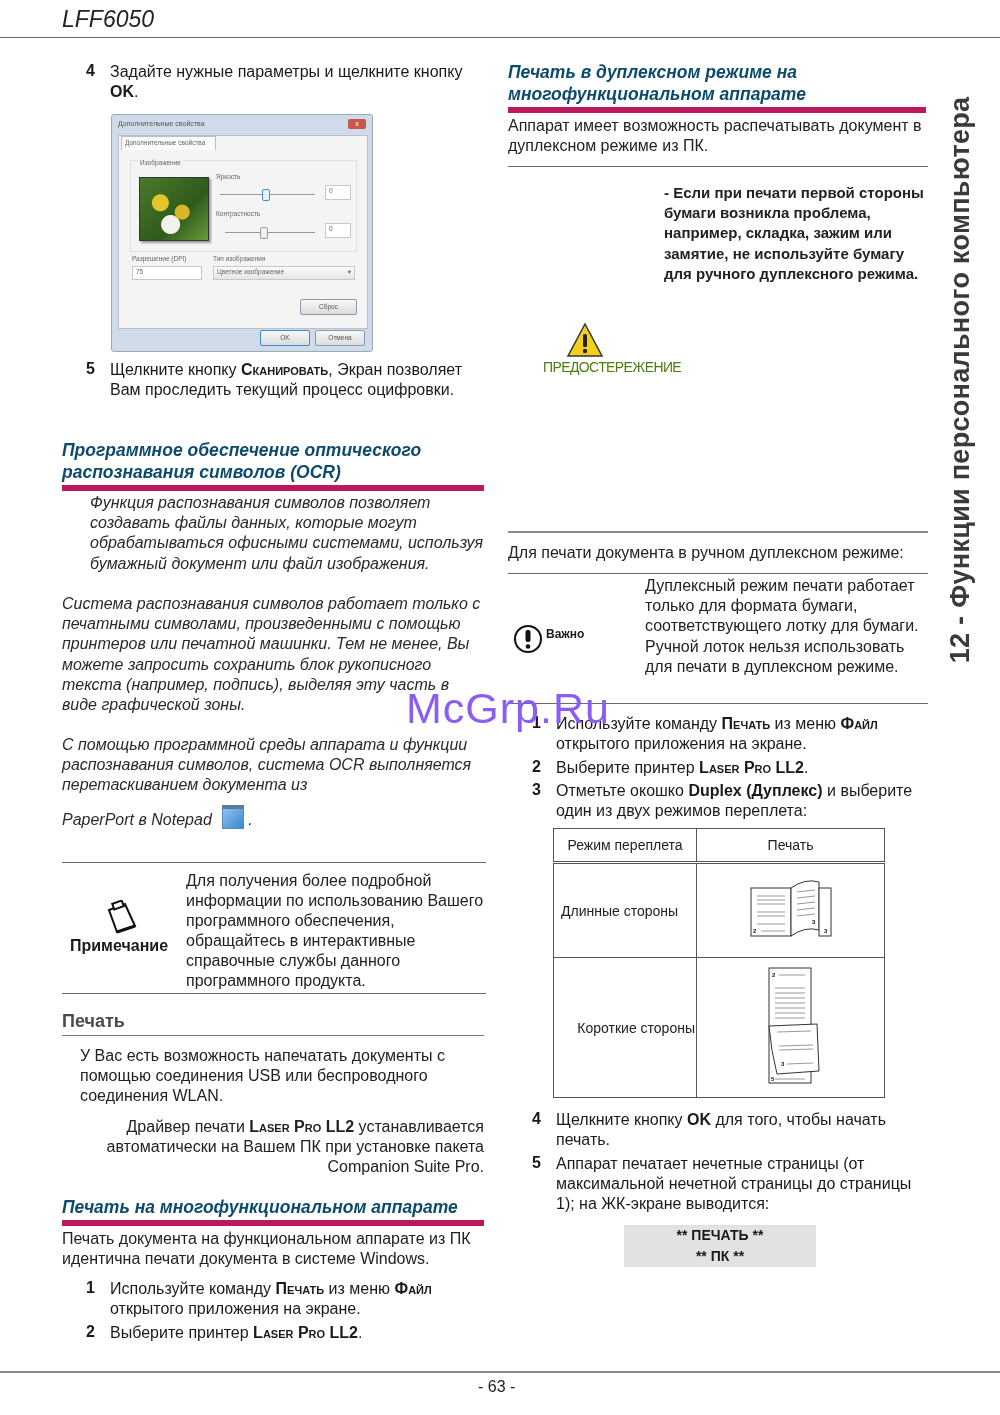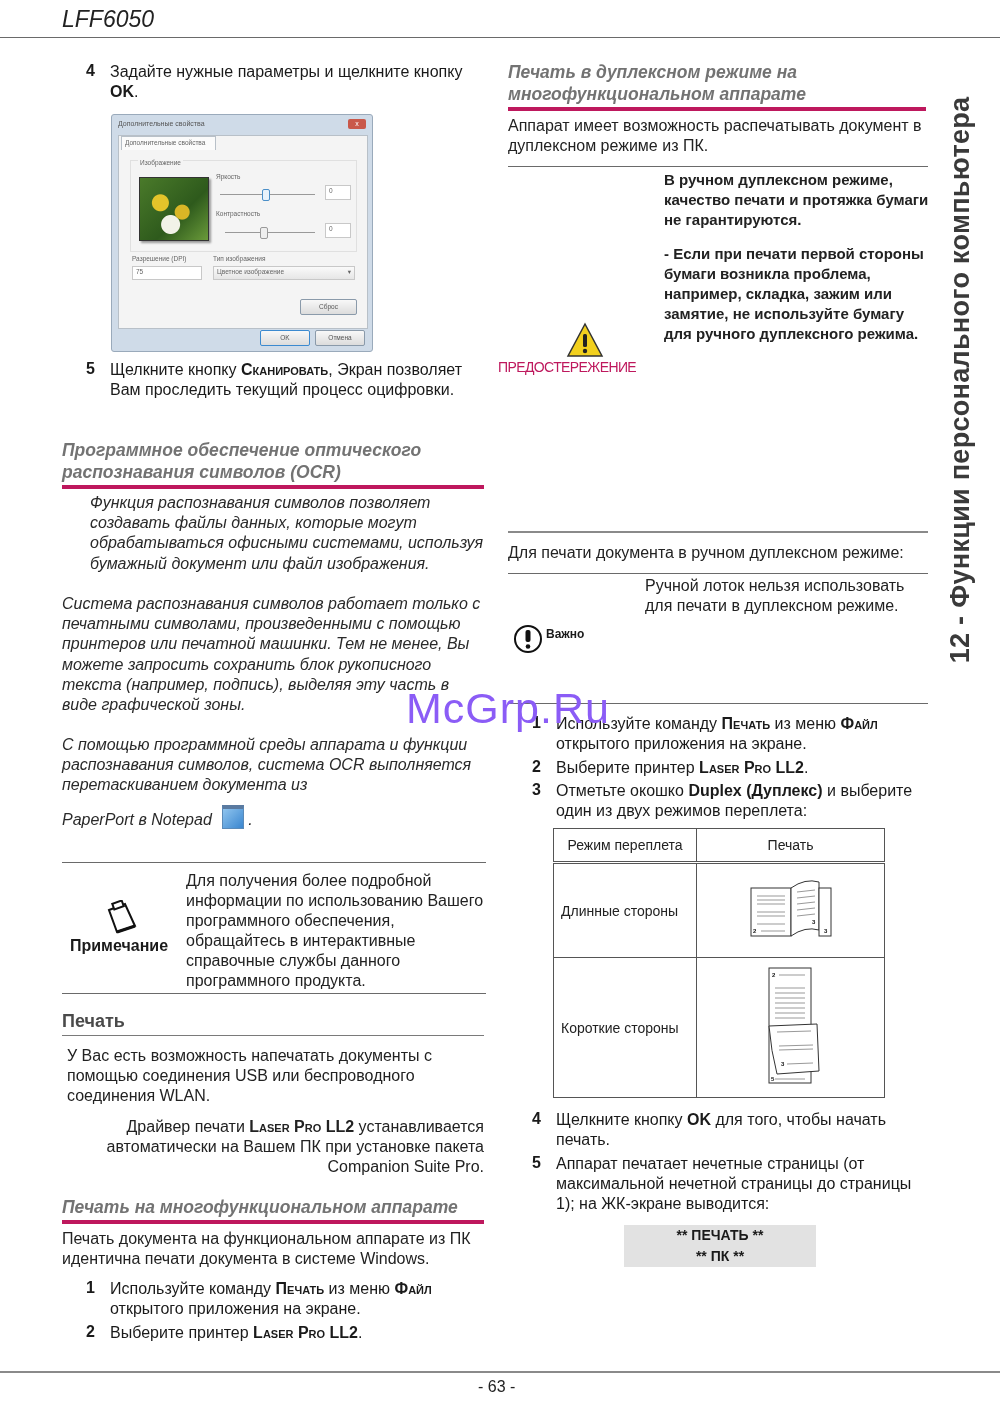--- a/index.html
+++ b/index.html
@@ -10,41 +10,41 @@
   .footer-rule{left:0;top:1371px;width:1000px;height:2px;background:#8a8a8a;}
   .page-num{left:478px;top:1378px;font-size:16px;color:#222;}
   .side-tab{left:930px;top:60px;width:60px;height:640px;}
   .side-tab span{position:absolute;left:50%;top:50%;white-space:nowrap;transform:translate(-50%,-50%) rotate(-90deg);font-size:27px;font-weight:bold;color:#3a3a3a;letter-spacing:.3px;}
   .p{font-size:16px;line-height:20px;color:#222;}
   .step{display:flex;}
   .step .n{width:24px;font-weight:bold;font-size:16px;}
   .step .t{flex:1;font-size:16px;line-height:20px;}
   .sc{font-variant:small-caps;font-weight:bold;}
   b{font-weight:bold;}
-  .h-ital{font-size:17.5px;line-height:22px;font-weight:bold;font-style:italic;color:#737373;border-bottom:4px solid #be185d;padding-bottom:2px;}
+  .h-ital{font-size:17.5px;line-height:22px;font-weight:bold;font-style:italic;color:#0c4a6e;border-bottom:6px solid #be185d;padding-bottom:2px;}
   .h-plain{font-size:18px;font-weight:bold;color:#4a4a4a;border-bottom:1px solid #7a7a7a;padding-bottom:3px;}
   .ital{font-style:italic;font-size:16px;line-height:20.2px;color:#2a2a2a;}
   .rule{height:1px;background:#6a6a6a;}
   .rule2{height:2px;background:#8a8a8a;}
   
   .dlg{left:111px;top:114px;width:262px;height:238px;background:#cfdbe8;border:1px solid #9aaabb;border-radius:3px;box-sizing:border-box;}
   .dlg-title{position:absolute;left:6px;top:5px;font-size:7px;color:#555;}
   .dlg-close{position:absolute;right:6px;top:4px;width:18px;height:10px;background:#c9584a;border-radius:2px;color:#fff;font-size:7px;text-align:center;line-height:10px;}
   .dlg-body{position:absolute;left:6px;top:20px;width:248px;height:192px;background:#f4f4f4;border:1px solid #b8c0c8;}
   .dlg-tab{position:absolute;left:9px;top:21px;width:95px;height:14px;background:#fbfbfb;border:1px solid #b8c0c8;border-bottom:none;font-size:6.5px;color:#666;padding:2px 3px;box-sizing:border-box;}
   .dlg-group{position:absolute;left:18px;top:45px;width:225px;height:90px;border:1px solid #e0e0e0;}
   .dlg-small{position:absolute;font-size:6.5px;color:#666;}
   .dlg-photo{position:absolute;left:27px;top:62px;width:68px;height:62px;background:radial-gradient(circle at 30% 40%,#e3c42a 0 8px,transparent 9px),radial-gradient(circle at 62% 55%,#d9b626 0 7px,transparent 8px),radial-gradient(circle at 45% 75%,#f2f2e8 0 9px,transparent 10px),linear-gradient(135deg,#4a7a2a,#2e5a1c 60%,#6a9a3a);border:1px solid #333;box-shadow:2px 2px 2px #999;}
   .slider{position:absolute;height:1px;background:#999;}
   .thumb{position:absolute;width:6px;height:10px;border:1px solid #4b8fc8;background:#e8f2fb;border-radius:2px;}
   .field{position:absolute;background:#fff;border:1px solid #c8c8c8;font-size:6.5px;color:#666;padding:1px 3px;box-sizing:border-box;}
   .dbtn{position:absolute;border:1px solid #8a9aaa;background:linear-gradient(#f8f8f8,#dcdcdc);border-radius:2px;font-size:6.5px;color:#555;text-align:center;line-height:14px;height:14px;}
   
   .warn-icon{left:566px;top:322px;}
-  .warn-label{left:498px;top:359px;font-size:14px;letter-spacing:-0.6px;color:#be185d;}
+  .warn-label{left:543px;top:359px;font-size:14px;letter-spacing:-0.6px;color:#4d7c0f;}
   .warn-text{left:664px;top:170px;width:265px;font-size:15px;line-height:20.2px;font-weight:bold;color:#222;}
   .imp-label{left:546px;top:627px;font-size:12px;font-weight:bold;}
   .imp-text{left:645px;top:576px;width:285px;font-size:16px;line-height:20.2px;color:#222;}
   table.bind{position:absolute;left:553px;top:828px;width:332px;border-collapse:collapse;font-size:14px;color:#222;}
   table.bind td{border:1px solid #555;}
   .lcd{left:624px;top:1225px;width:192px;height:42px;background:#e2e2e2;text-align:center;font-size:14px;font-weight:bold;line-height:21px;}
   .wm{left:406px;top:684px;font-size:43px;color:#8b5cf6;letter-spacing:1px;}
 </style>
 </head>
 <body>
@@ -106,21 +106,21 @@
       <path d="M6 10 L22 4 L32 26 L14 32 Z" fill="#fff" stroke="#111" stroke-width="2"></path>
       <rect x="10" y="2" width="10" height="6" fill="#fff" stroke="#111" stroke-width="2" transform="rotate(-20 15 5)"></rect>
       <path d="M14 32 L32 26" stroke="#111" stroke-width="3"></path>
     </svg>
 </div>
 <div class="abs" style="left:70px;top:937px;font-size:16px;font-weight:bold;">Примечание</div>
 <div class="abs p" style="left:186px;top:871px;width:298px;">Для получения более подробной информации по использованию Вашего программного обеспечения, обращайтесь в интерактивные справочные службы данного программного продукта.</div>
 <div class="abs rule" style="left:62px;top:993px;width:424px;"></div>
 
 <div class="abs h-plain" style="left:62px;top:1011px;width:422px;">Печать</div>
-<div class="abs p" style="left:67px;top:1046px;width:422px;">У Вас есть возможность напечатать документы с помощью соединения USB или беспроводного соединения WLAN.</div>
+<div class="abs p" style="left:80px;top:1046px;width:422px;">У Вас есть возможность напечатать документы с помощью соединения USB или беспроводного соединения WLAN.</div>
 <div class="abs p" style="left:62px;top:1117px;width:422px;text-align:right;"><span>Драйвер печати </span><span class="sc">Laser Pro LL2</span><span> устанавливается автоматически на Вашем ПК при установке пакета Companion Suite Pro.</span></div>
 
 <div class="abs h-ital" style="left:62px;top:1196px;width:422px;">Печать на многофункциональном аппарате</div>
 <div class="abs p" style="left:62px;top:1229px;width:422px;">Печать документа на функциональном аппарате из ПК идентична печати документа в системе Windows.</div>
 <div class="abs step" style="left:86px;top:1279px;width:390px;">
   <span class="n">1</span>
   <span class="t"><span>Используйте команду </span><span class="sc">Печать</span><span> из меню </span><span class="sc">Файл</span><span> открытого приложения на экране.</span></span>
 </div>
 <div class="abs step" style="left:86px;top:1323px;width:390px;">
   <span class="n">2</span>
@@ -133,37 +133,37 @@
 <div class="abs rule" style="left:508px;top:166px;width:420px;"></div>
 <div class="abs warn-icon">
   <svg width="38" height="36" viewBox="0 0 38 36">
       <polygon points="19,2 36,34 2,34" fill="#f2d01e" stroke="#333" stroke-width="1.5"></polygon>
       <rect x="17" y="12" width="4" height="13" rx="1.5" fill="#222"></rect>
       <circle cx="19" cy="29" r="2.2" fill="#222"></circle>
     </svg>
 </div>
 <div class="abs warn-label">ПРЕДОСТЕРЕЖЕНИЕ</div>
 <div class="abs warn-text">
-  <div>В ручном дуплексном режиме, качество печати и протяжка бумаги не гарантируются.</div>
   <div style="margin-top:13px;">- Если при печати первой стороны бумаги возникла проблема, например, складка, зажим или замятие, не используйте бумагу для ручного дуплексного режима.</div>
 </div>
 <div class="abs rule2" style="left:508px;top:531px;width:420px;"></div>
 
 <div class="abs p" style="left:508px;top:543px;width:425px;">Для печати документа в ручном дуплексном режиме:</div>
 
 <div class="abs rule" style="left:508px;top:573px;width:420px;"></div>
 <div class="abs" style="left:513px;top:624px;">
   <svg width="30" height="30" viewBox="0 0 30 30">
       <circle cx="15" cy="15" r="13" fill="#fff" stroke="#111" stroke-width="2"></circle>
       <rect x="12.5" y="6" width="5" height="12" rx="2" fill="#111"></rect>
       <circle cx="15" cy="22.5" r="2.3" fill="#111"></circle>
     </svg>
 </div>
 <div class="abs imp-label">Важно</div>
 <div class="abs imp-text">
+  <div>Дуплексный режим печати работает только для формата бумаги, соответствующего лотку для бумаги.</div>
   <div>Ручной лоток нельзя использовать для печати в дуплексном режиме.</div>
 </div>
 <div class="abs rule" style="left:508px;top:703px;width:420px;"></div>
 
 <div class="abs step" style="left:532px;top:714px;width:395px;">
   <span class="n">1</span>
   <span class="t"><span>Используйте команду </span><span class="sc">Печать</span><span> из меню </span><span class="sc">Файл</span><span> открытого приложения на экране.</span></span>
 </div>
 <div class="abs step" style="left:532px;top:758px;width:395px;">
   <span class="n">2</span>
@@ -201,21 +201,21 @@
               <line x1="48" y1="32" x2="66" y2="30"></line>
               <line x1="48" y1="38" x2="66" y2="36"></line>
             </g>
         <text x="4" y="55" font-size="6" font-weight="bold" fill="#111">2</text>
         <text x="63" y="46" font-size="6" font-weight="bold" fill="#111">3</text>
         <text x="75" y="55" font-size="6" font-weight="bold" fill="#111">3</text>
       </svg>
     </td>
   </tr>
   <tr style="height:140px;">
-    <td style="padding-left:7px;">Короткие стороны</td>
+    <td style="padding-left:7px;text-align:right;">Короткие стороны</td>
     <td style="text-align:center;">
       <svg width="60" height="120" viewBox="0 0 60 120">
         <rect x="8" y="2" width="42" height="115" fill="#fff" stroke="#333"></rect>
         <g stroke="#999">
               <line x1="18" y1="9" x2="44" y2="9"></line>
               <line x1="14" y1="22" x2="44" y2="22"></line>
               <line x1="14" y1="27" x2="44" y2="27"></line>
               <line x1="14" y1="32" x2="44" y2="32"></line>
               <line x1="14" y1="37" x2="44" y2="37"></line>
               <line x1="14" y1="42" x2="44" y2="42"></line>

